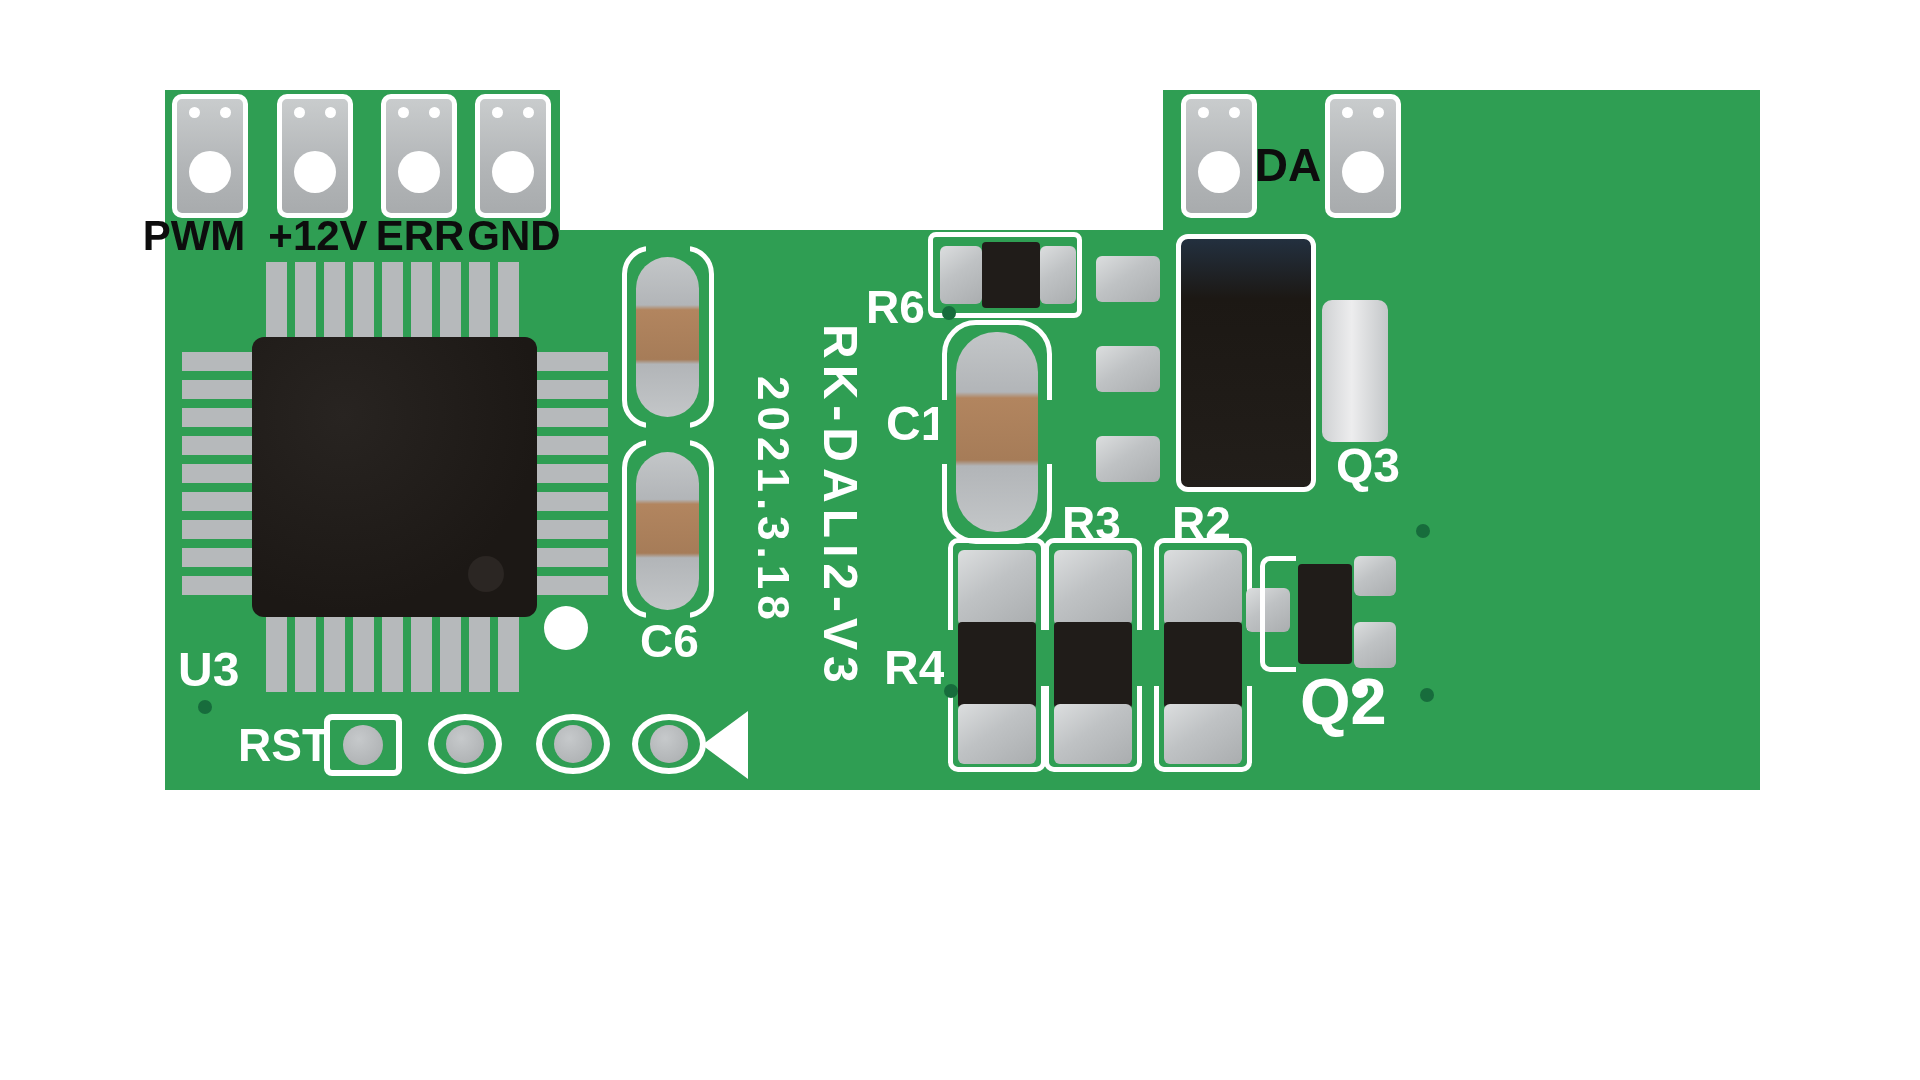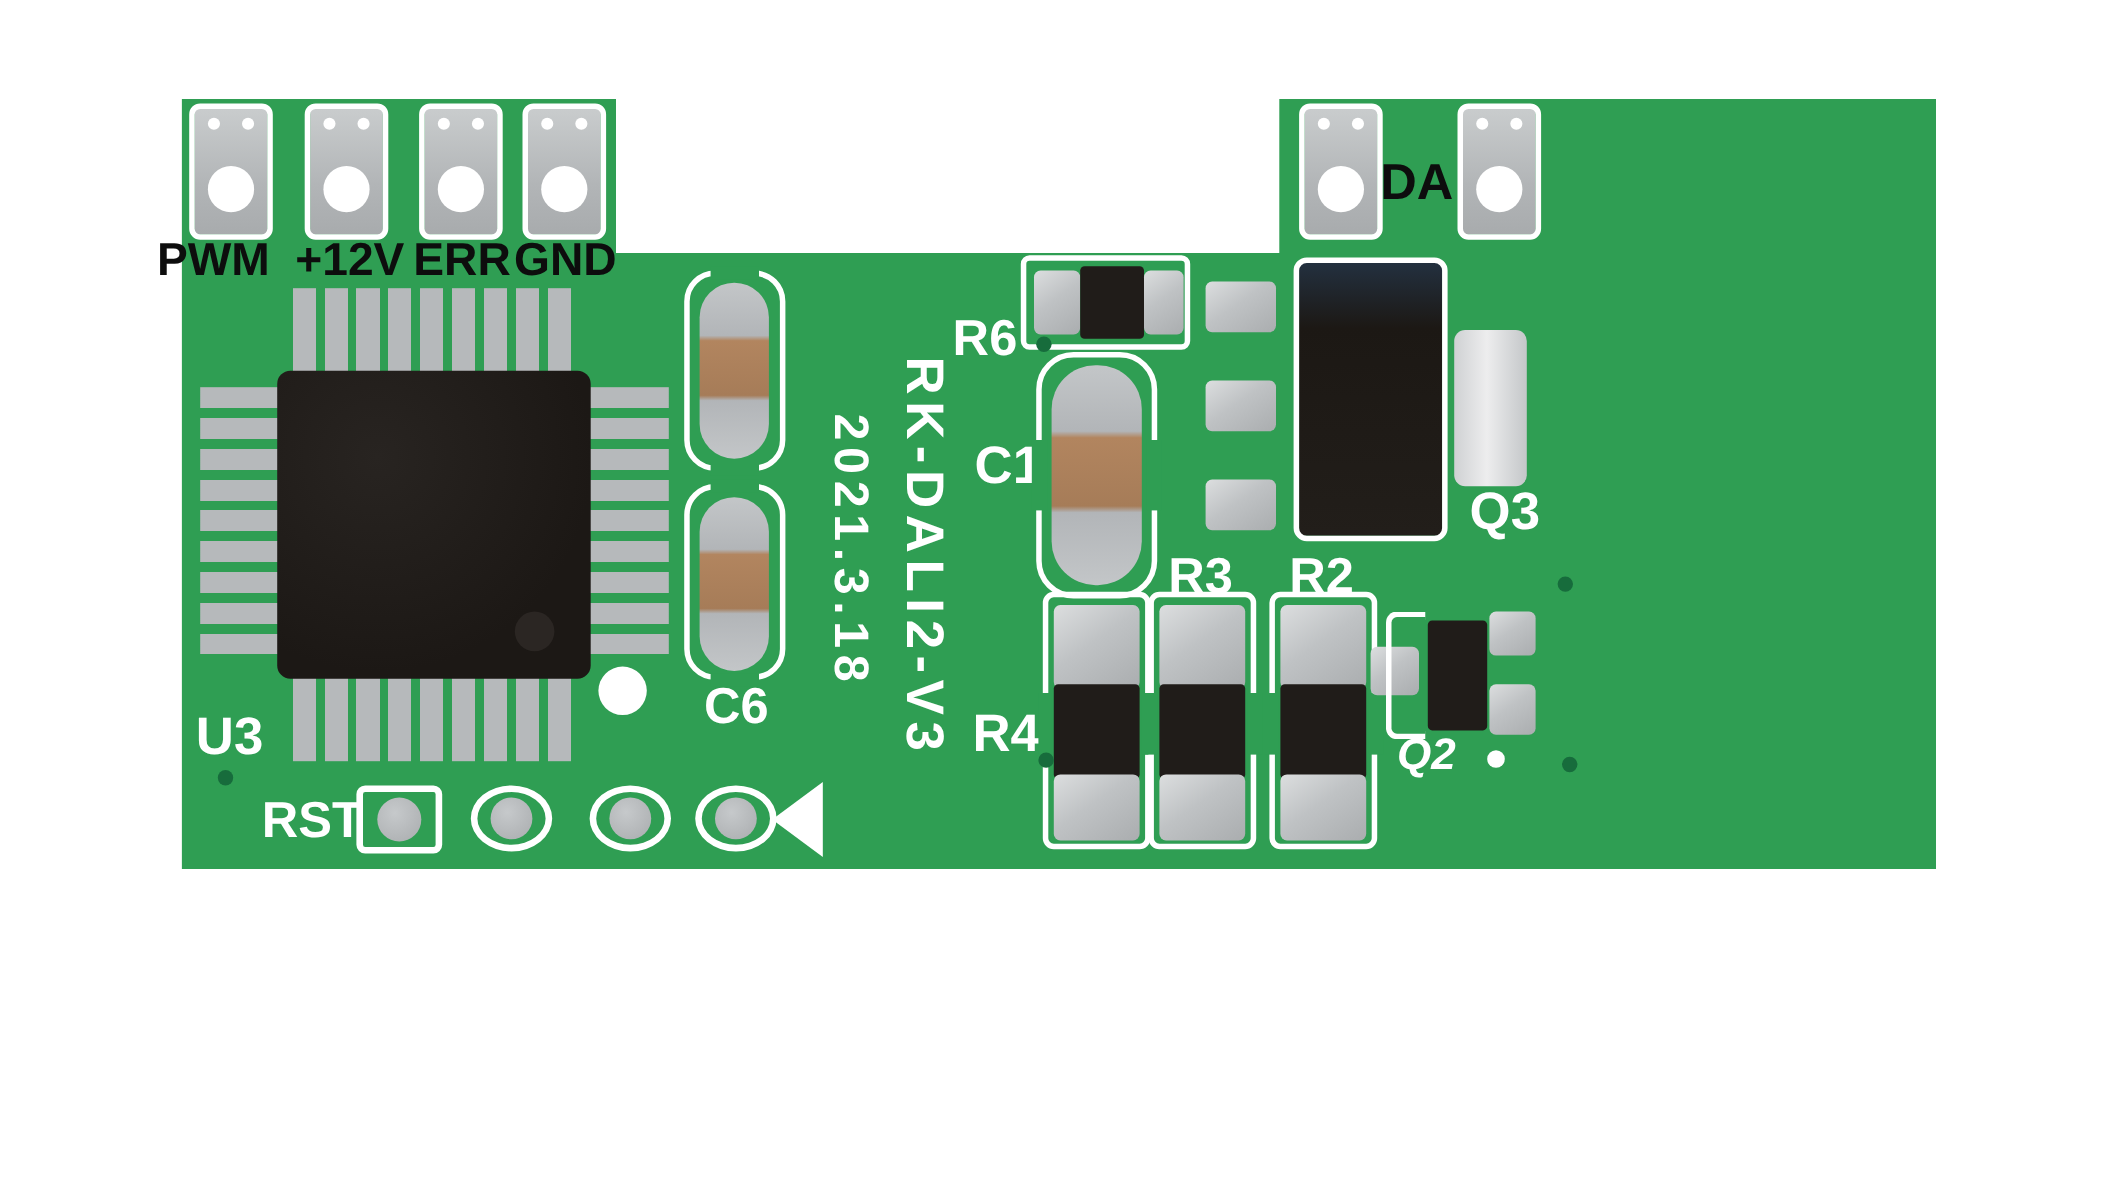--- a/index.html
+++ b/index.html
@@ -216,21 +216,21 @@
   <div class="solder" style="left:1164px; top:550px; width:78px; height:76px;"></div>
   <div class="body-black" style="left:1164px; top:622px; width:78px; height:86px;"></div>
   <div class="solder" style="left:1164px; top:704px; width:78px; height:60px;"></div>
 
   <div class="solder" style="left:1246px; top:588px; width:44px; height:44px;"></div>
   <div class="bracket-left" style="left:1260px; top:556px; width:36px; height:116px;"></div>
   <div class="body-black" style="left:1298px; top:564px; width:54px; height:100px;"></div>
   <div class="solder" style="left:1354px; top:556px; width:42px; height:40px;"></div>
   <div class="solder" style="left:1354px; top:622px; width:42px; height:46px;"></div>
   <div class="white-dot" style="left:1352px; top:682px; width:16px; height:16px;"></div>
-  <div class="ref" style="left:1270px; top:664px; font-size:40px;font-style:italic;">Q2</div>
+  <div class="ref" style="left:1300px; top:664px; font-size:65px;">Q2</div>
 
   <div class="ref" style="left:238px; top:718px;">RST</div>
   <div class="sq-pad" style="left:324px; top:714px;">
     <span class="gray-circle" style="left:13px; top:5px; width:40px; height:40px;"></span>
   </div>
   <div class="oval-pad" style="left:428px; top:714px;">
     <span class="gray-circle" style="left:12px; top:5px; width:38px; height:38px;"></span>
   </div>
   <div class="oval-pad" style="left:536px; top:714px;">
     <span class="gray-circle" style="left:12px; top:5px; width:38px; height:38px;"></span>

